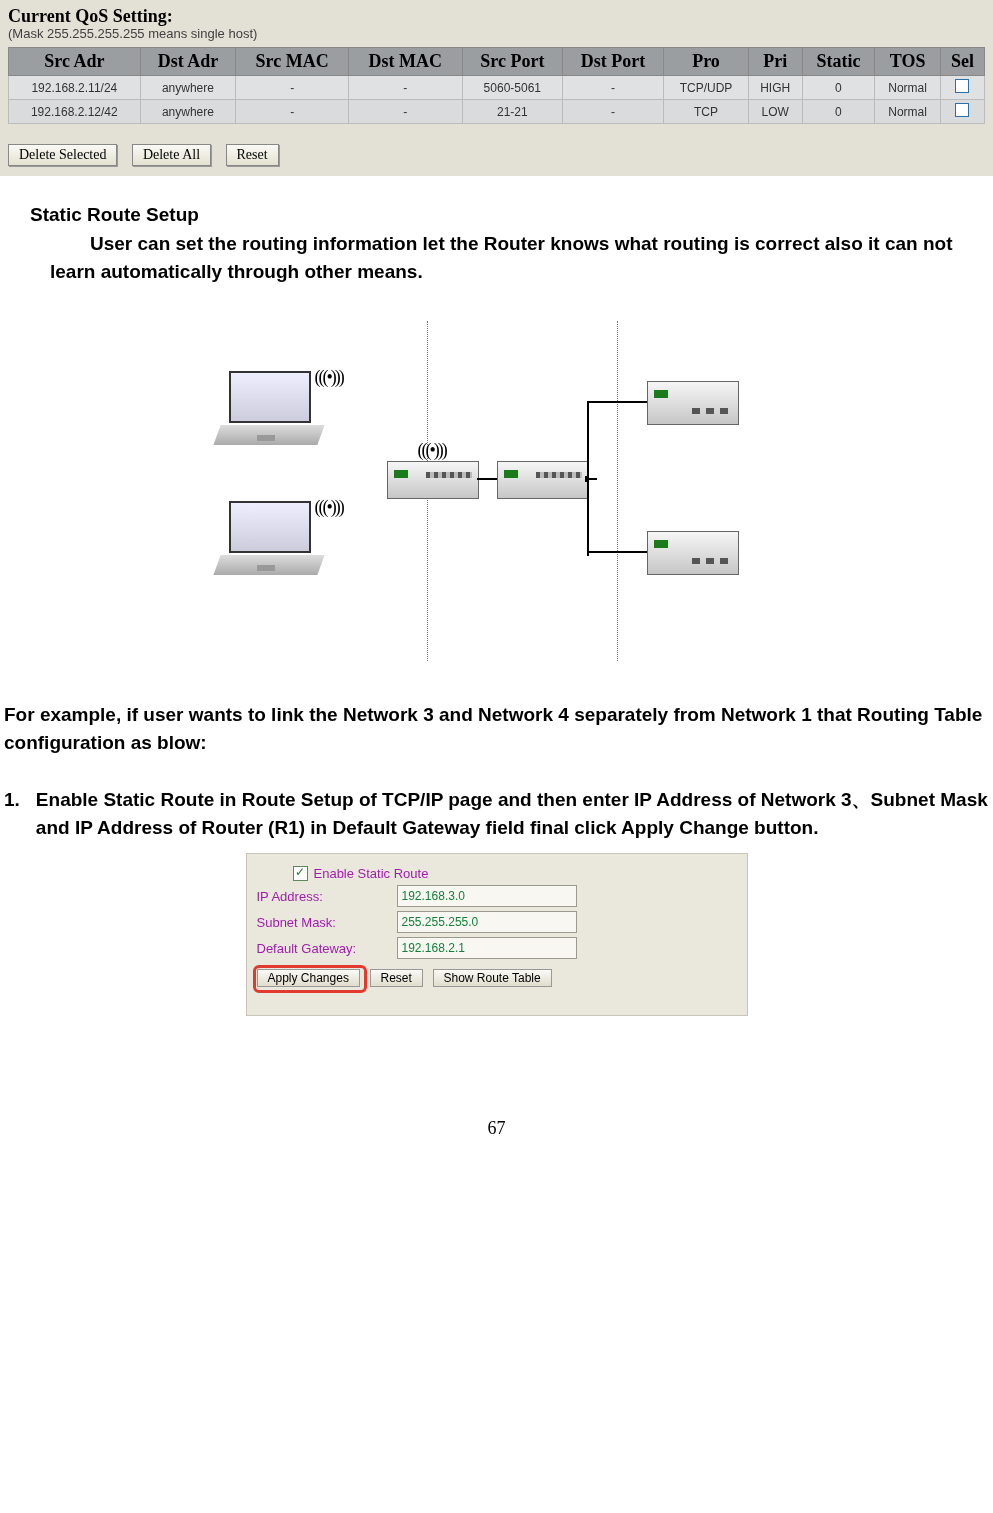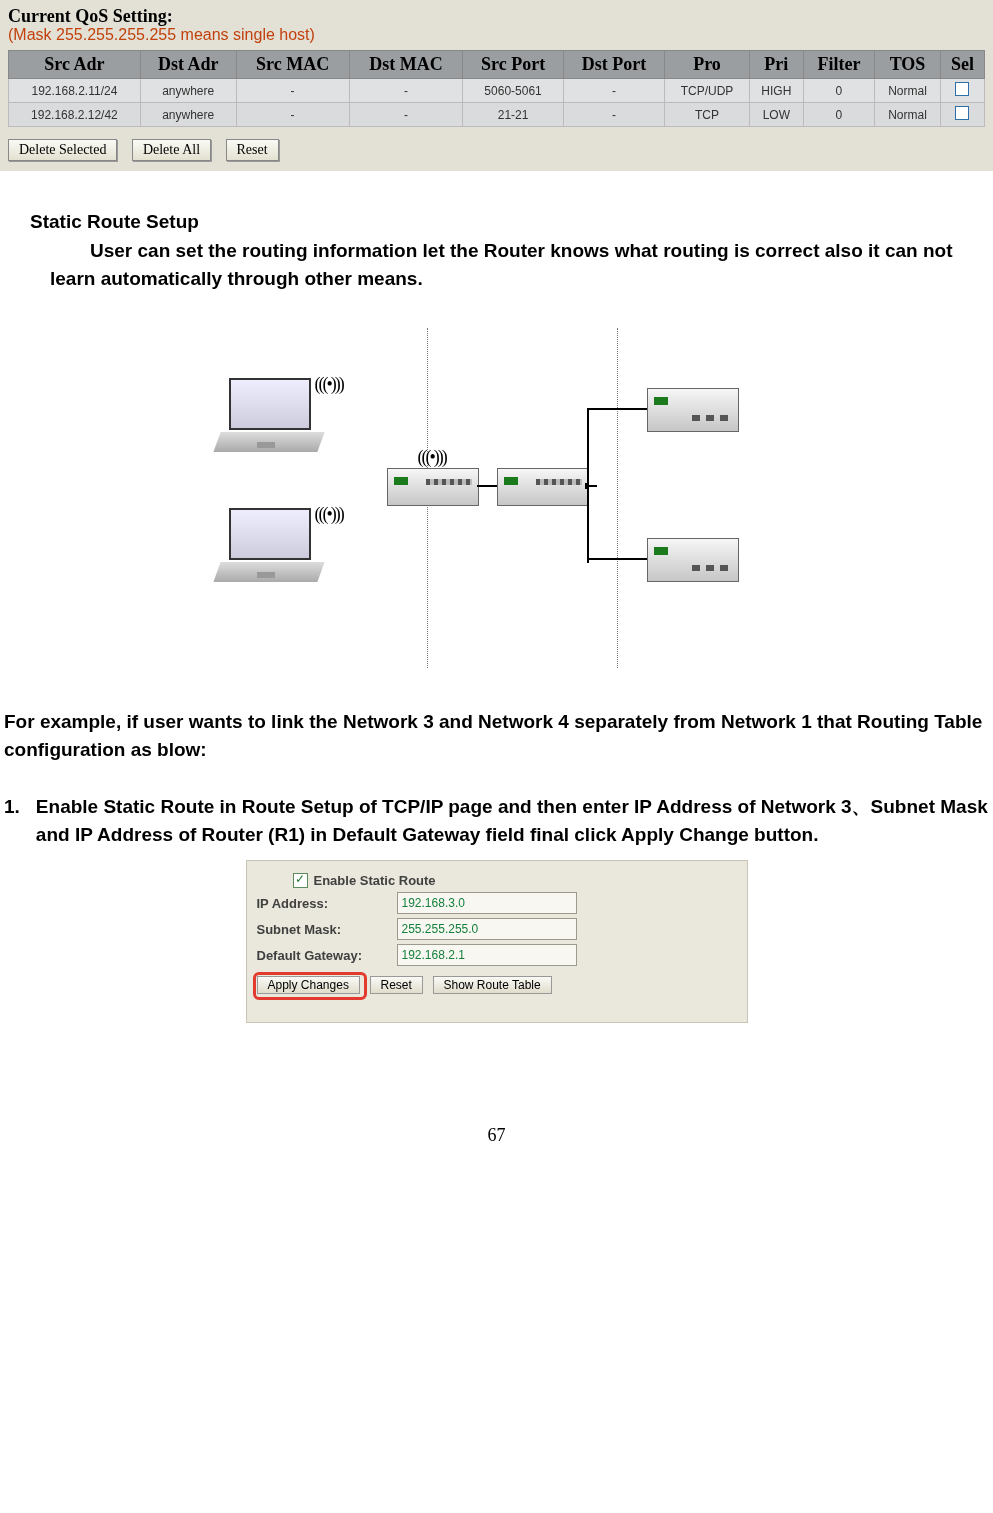--- a/index.html
+++ b/index.html
@@ -1,33 +1,33 @@
 <!DOCTYPE html>
 <html><head>
 <meta charset="utf-8">
 <style>
   html,body{margin:0;padding:0;background:#fff;font-family:Arial,Helvetica,sans-serif;color:#000}
   .page{width:993px;min-height:1513px;margin:0 auto;position:relative}
 
   
   .qos-panel{background:#e3e1d6;padding:6px 8px 10px 8px}
   .qos-title{font-family:'Times New Roman',serif;font-size:18px;font-weight:bold;color:#000}
-  .qos-sub{font-family:Arial,sans-serif;font-size:16px;color:#c2410c;margin-top:-1px}
+  .qos-sub{font-family:Arial,sans-serif;font-size:13px;color:#404040;margin-top:-1px}
 
   table.qos{border-collapse:collapse;width:100%;margin-top:6px;font-family:Tahoma,Arial,sans-serif;font-size:12px}
   table.qos th{background:#9b9ea1;color:#000;font-weight:bold;font-family:'Times New Roman',serif;font-size:18px;border:1px solid #888;padding:3px 4px;text-align:center}
   table.qos td{background:#d9dbdc;border:1px solid #bbb;padding:3px 4px;text-align:center;color:#333}
   table.qos tr:nth-child(odd) td{background:#e0e1e2}
 
-  .btn{display:inline-block;border:1px solid #888;background:linear-gradient(#fafaf6,#e3e1d0);font-family:'Times New Roman',serif;font-size:14px;padding:2px 10px;margin:12px 10px 0 0;box-shadow:1px 1px 0 #999}
+  .btn{display:inline-block;border:1px solid #888;background:linear-gradient(#fafaf6,#e3e1d0);font-family:'Times New Roman',serif;font-size:14px;padding:2px 10px;margin:20px 10px 0 0;box-shadow:1px 1px 0 #999}
 
   .chk{width:12px;height:12px;border:1px solid #2c6fa9;display:inline-block;background:#fff}
 
   
-  .section{padding:40px 30px 0 30px}
+  .section{padding:28px 30px 0 30px}
   .h{font-family:Arial,sans-serif;font-size:19px;font-weight:bold}
   .body-text{font-family:Arial,sans-serif;font-size:19px;font-weight:bold;line-height:1.45}
   .indent{margin-left:40px}
   .p1{margin:4px 0 0 20px}
   .sub-indent{margin-left:26px}
 
   
   .diagram-wrap{text-align:center;margin:36px auto 40px auto;height:340px;position:relative;width:640px}
   .vline{position:absolute;width:0;border-left:1px dotted #777;top:0;bottom:0}
   .vl1{left:250px}
@@ -43,21 +43,21 @@
   .router:after{content:"";position:absolute;right:6px;top:10px;width:46px;height:6px;background:repeating-linear-gradient(90deg,#555,#555 4px,#bbb 4px,#bbb 8px)}
   .switch{width:90px;height:42px;border:1px solid #666;background:linear-gradient(#f6f6f6,#c6c6c6);position:absolute}
   .switch:before{content:"";position:absolute;left:6px;top:8px;width:14px;height:8px;background:#1b7a1b}
   .port{position:absolute;width:8px;height:6px;background:#555}
 
   .link{position:absolute;background:#000}
 
   
   .form-panel{width:480px;margin:12px auto 0 auto;background:#eae8dc;border:1px solid #c8c5b6;padding:8px 10px 12px 10px;font-family:Tahoma,Arial,sans-serif;font-size:13px;position:relative}
   .form-row{display:flex;align-items:center;margin:4px 0}
-  .form-row label{font-weight:bold;width:140px;color:#404040}
+  .form-row label{font-weight:normal;width:140px;color:#a21caf}
   .form-row .inp{border:1px solid #9a9a8d;background:#f8f7f1;height:18px;width:170px;font-family:Tahoma,Arial,sans-serif;font-size:12px;padding:1px 4px;color:#15803d}
   .chk2{width:13px;height:13px;border:1px solid #5c8a5c;display:inline-block;background:#fff;text-align:center;font-size:12px;color:#2a7a2a;line-height:11px;margin-right:6px}
   .btn2{display:inline-block;border:1px solid #999;background:linear-gradient(#fafaf6,#e0ddcc);font-family:Tahoma,Arial,sans-serif;font-size:12px;padding:1px 10px;margin:6px 6px 16px 0}
   .highlight{position:absolute;border:3px solid #e33a2f;border-radius:6px}
 
   .page-num{text-align:center;font-family:'Times New Roman',serif;font-size:18px;margin-top:102px}
 </style>
 </head>
 <body>
 
@@ -71,21 +71,21 @@
       <thead>
         <tr>
           <th>Src Adr</th>
           <th>Dst Adr</th>
           <th>Src MAC</th>
           <th>Dst MAC</th>
           <th>Src Port</th>
           <th>Dst Port</th>
           <th>Pro</th>
           <th>Pri</th>
-          <th>Filter</th>
+          <th>Static</th>
           <th>TOS</th>
           <th>Sel</th>
         </tr>
       </thead>
       <tbody>
         <tr>
           <td>192.168.2.11/24</td>
           <td>anywhere</td>
           <td>-</td>
           <td>-</td>

